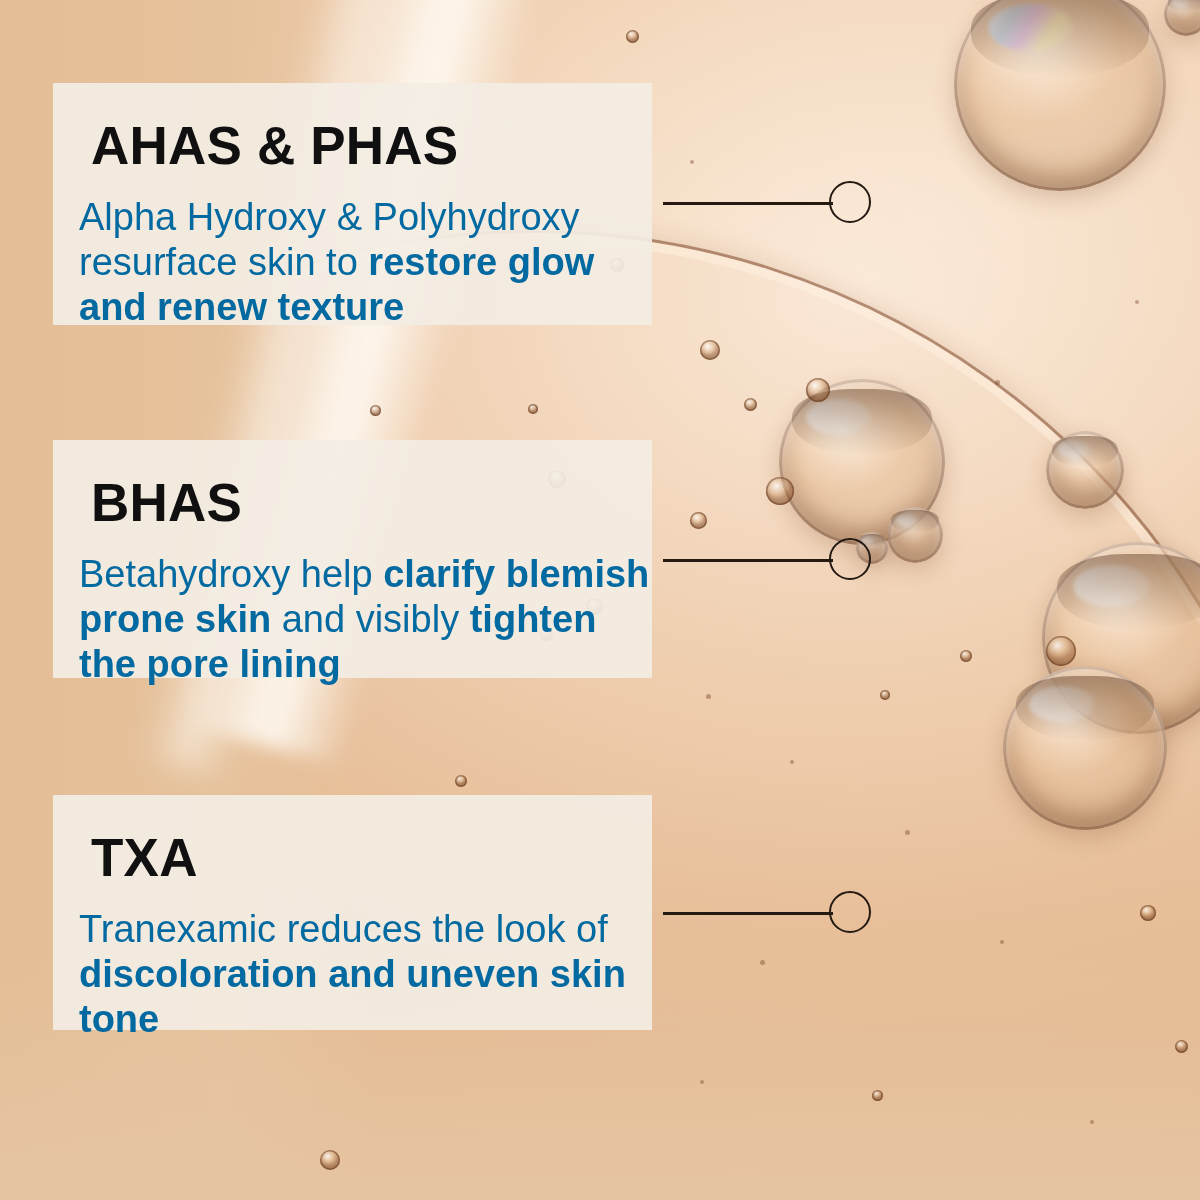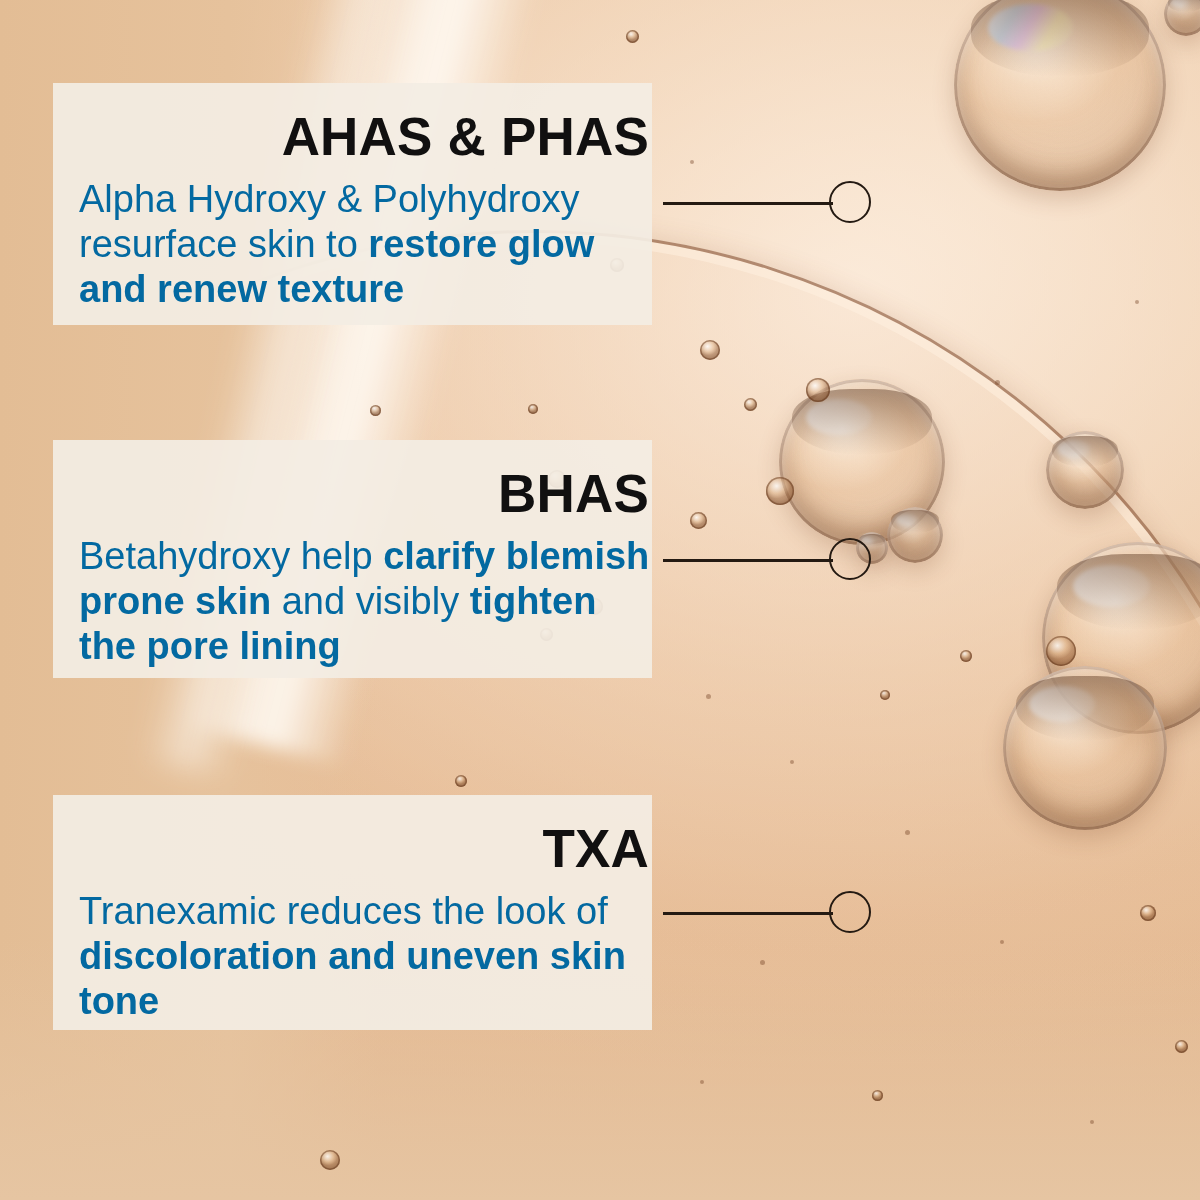--- a/index.html
+++ b/index.html
@@ -74,22 +74,22 @@
     background:linear-gradient(180deg, rgba(70,34,12,.40) 0%, rgba(70,34,12,0) 100%);}
   .drop.iris::before{
     background:linear-gradient(120deg, rgba(255,255,255,.92) 0%, rgba(198,226,255,.70) 28%, rgba(232,198,255,.60) 48%, rgba(255,246,190,.62) 70%, rgba(255,255,255,.10) 100%);}
   .mini{position:absolute;border-radius:50%;
     background:radial-gradient(50% 45% at 38% 32%, rgba(255,255,255,.75), rgba(220,176,133,.45) 60%, rgba(150,92,50,.45) 100%);
     box-shadow:inset 0 0 0 1.5px rgba(95,50,24,.45), inset 0 -3px 5px rgba(90,45,18,.35);}
   .speck{position:absolute;border-radius:50%;background:rgba(112,62,32,.40);}
 
   
   .card{position:absolute;background:rgba(243,237,227,.93);}
-  .card h2{margin:3px;
-    font-weight:700;letter-spacing:.2px;color:#111010;line-height:1;text-align:right;}
+  .card h2{margin:12px;
+    font-weight:700;letter-spacing:.2px;color:#111010;line-height:1;}
   .card p{margin:0;color:#0369a1;line-height:1.18;}
   .card p b{font-weight:700;}
 
   #card-ahas{left:53px;top:83px;width:599px;height:242px;}
   #card-ahas h2{font-size:53px;padding:24px 0 0 26px;}
   #card-ahas p{font-size:38px;padding:11px 0 0 26px;width:560px;font-weight:400;}
 
   #card-bhas{left:53px;top:440px;width:599px;height:238px;}
   #card-bhas h2{font-size:53px;padding:24px 0 0 26px;}
   #card-bhas p{font-size:38px;padding:11px 0 0 26px;width:572px;font-weight:400;}

